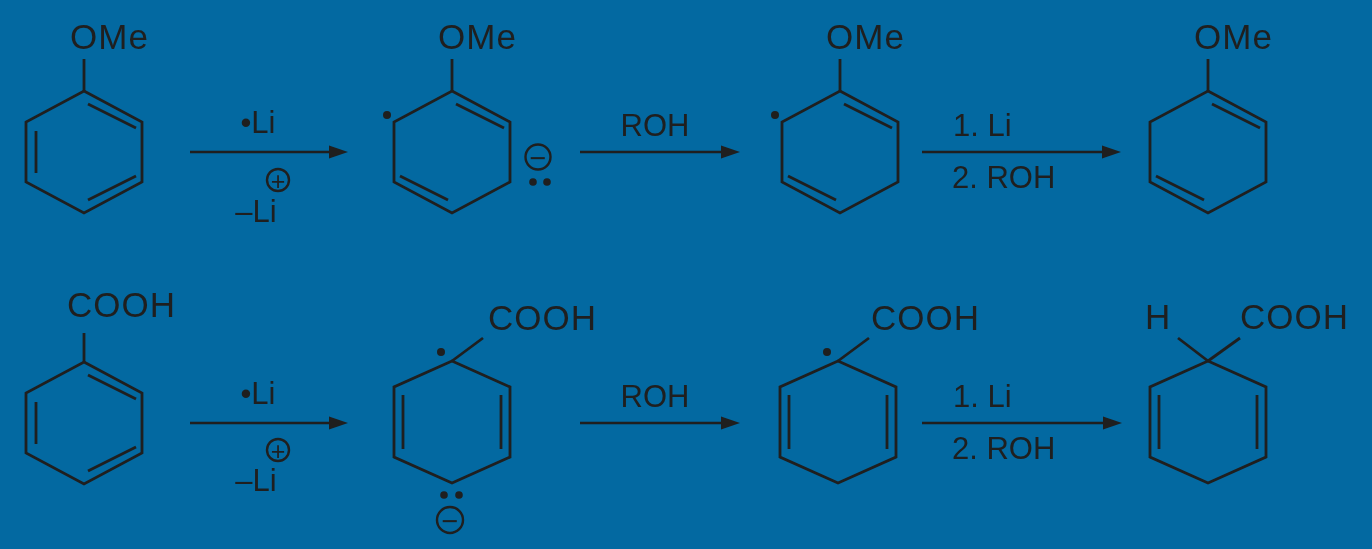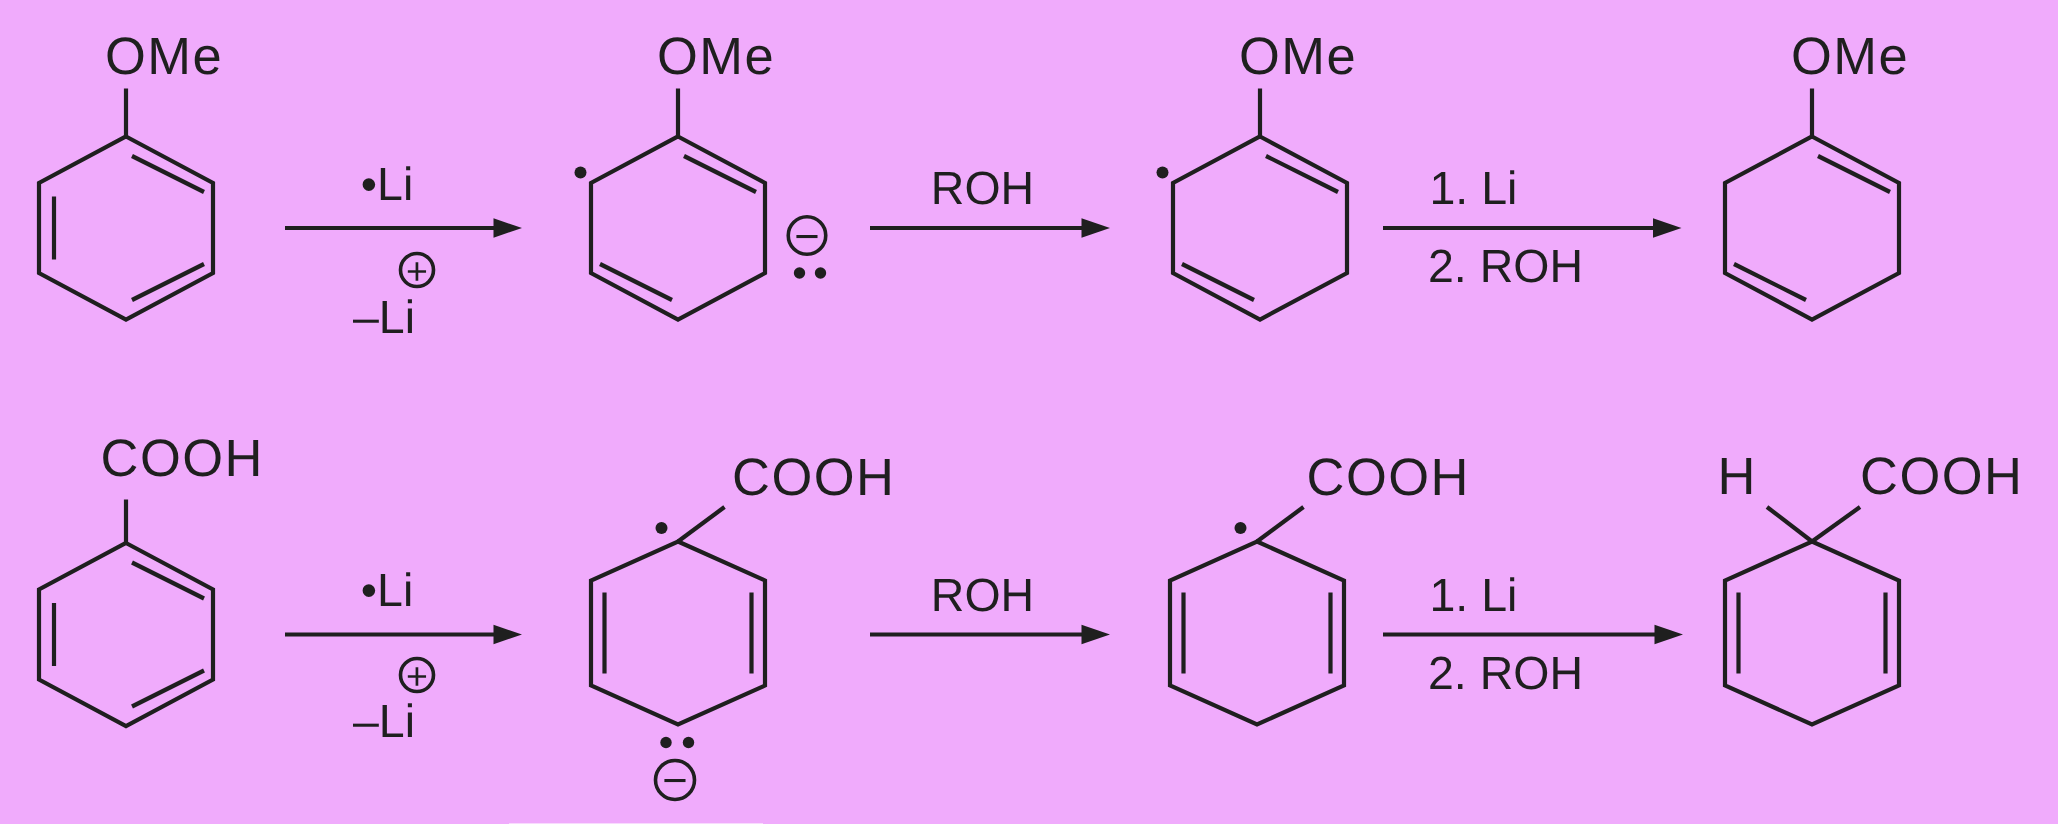--- a/index.html
+++ b/index.html
@@ -3,21 +3,21 @@
 <meta charset="utf-8">
 <style>
   html, body {
     margin: 0;
     padding: 0;
     background: #ffffff;
   }
   .figure-wrap {
     width: 1372px;
     height: 549px;
-    background: #f0abfc;
+    background: #0369a1;
     position: relative;
     overflow: hidden;
   }
   svg { display: block; }
   svg text {
     font-family: "Liberation Sans", sans-serif;
     fill: #1f1f1f;
   }
   .struct-label {
     font-size: 35px;

